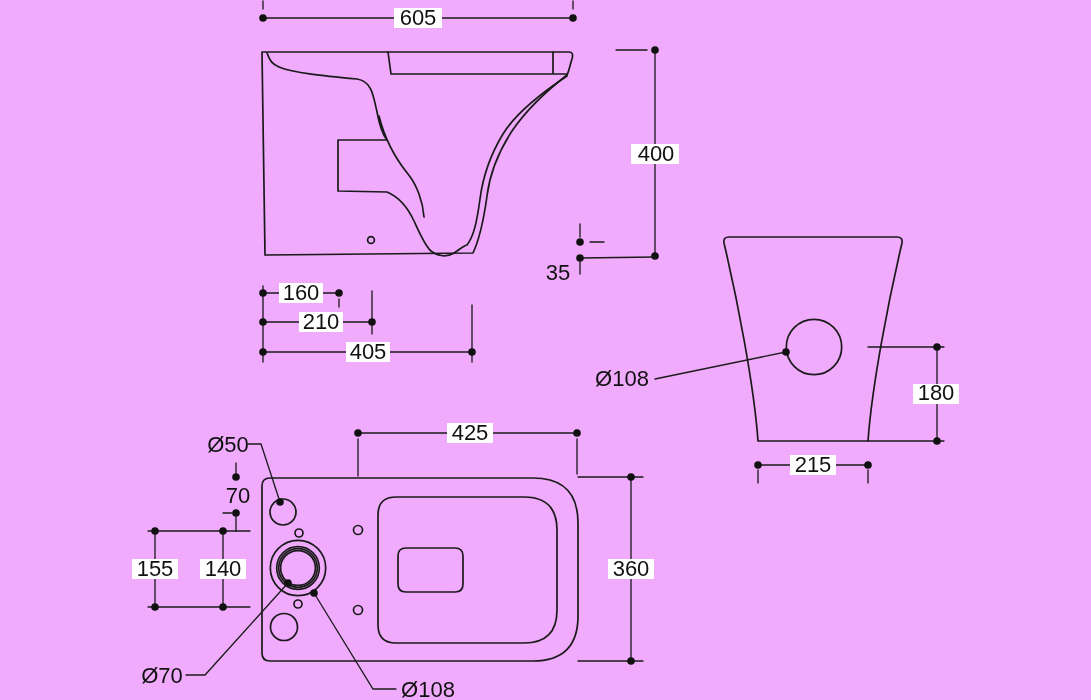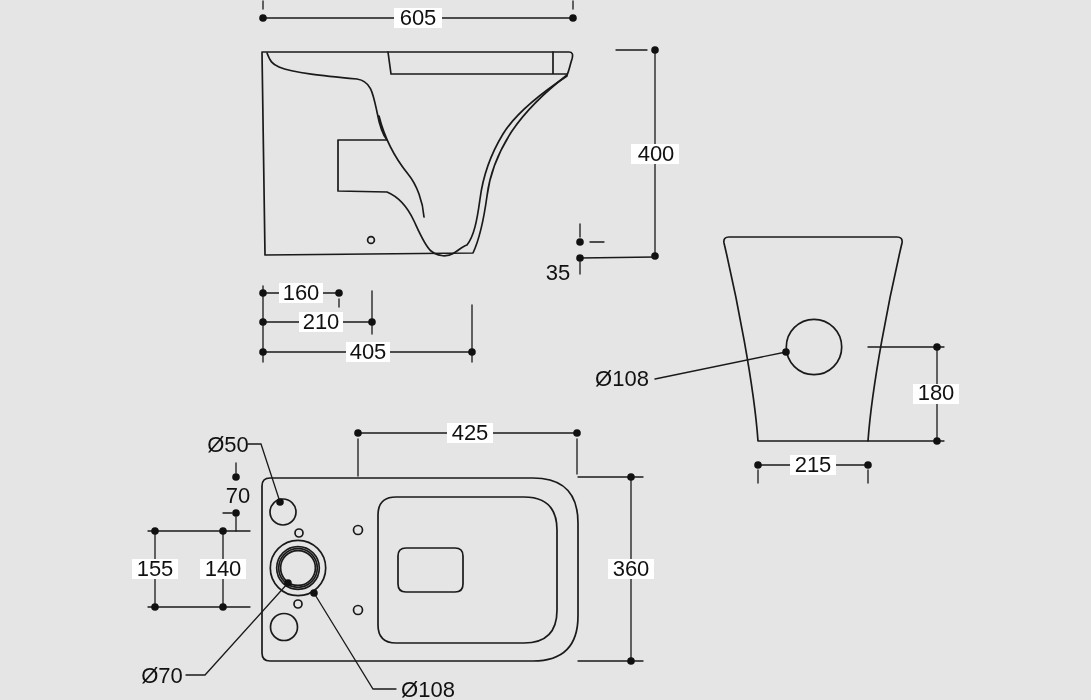--- a/index.html
+++ b/index.html
@@ -1,16 +1,16 @@
 <!DOCTYPE html>
 <html><head>
 <meta charset="utf-8">
 <style>
   html,body{margin:0;padding:0;background:#fff;}
-  .canvas{width:1091px;height:700px;background:#e5e5e5;position:relative;overflow:hidden;}
+  .canvas{width:1091px;height:700px;background:#f0abfc;position:relative;overflow:hidden;}
   svg{display:block;}
   .ol{fill:none;stroke:#1a1a1a;stroke-width:1.7;stroke-linejoin:round;stroke-linecap:round;}
   .dim{fill:none;stroke:#1a1a1a;stroke-width:1.3;stroke-linecap:round;}
   .dot{fill:#111;stroke:none;}
   .mask{fill:#ffffff;stroke:none;}
   text{font-family:"Liberation Sans","DejaVu Sans",sans-serif;font-size:22px;fill:#111;text-anchor:middle;}
 </style>
 </head>
 <body>
 

